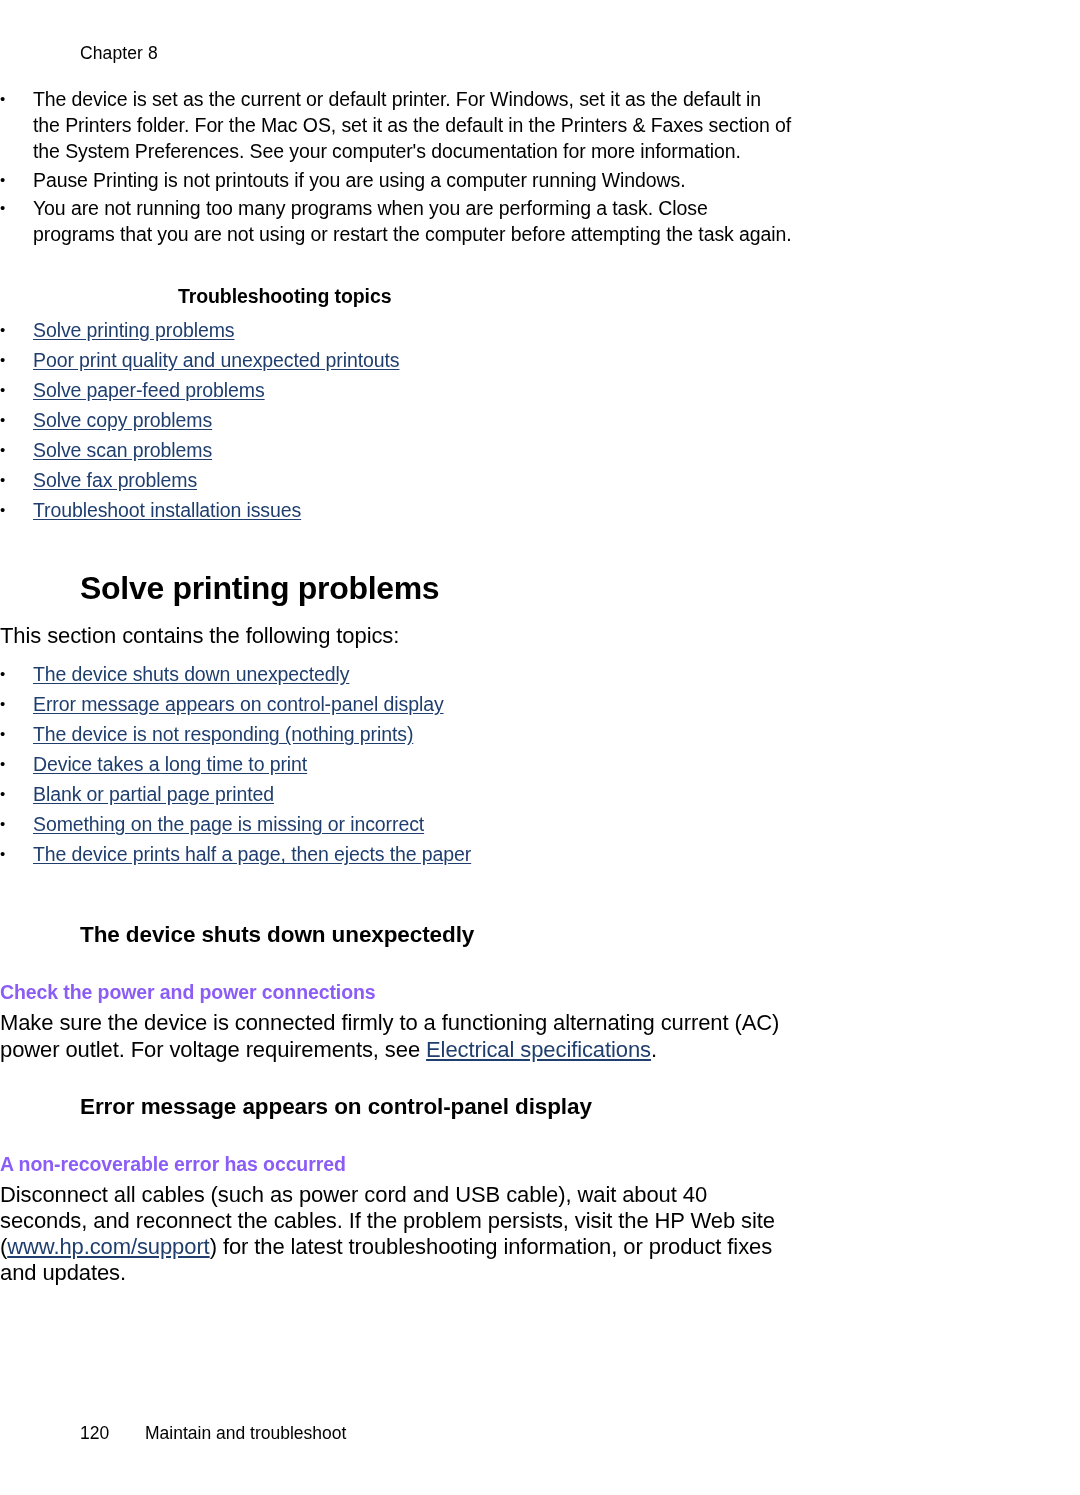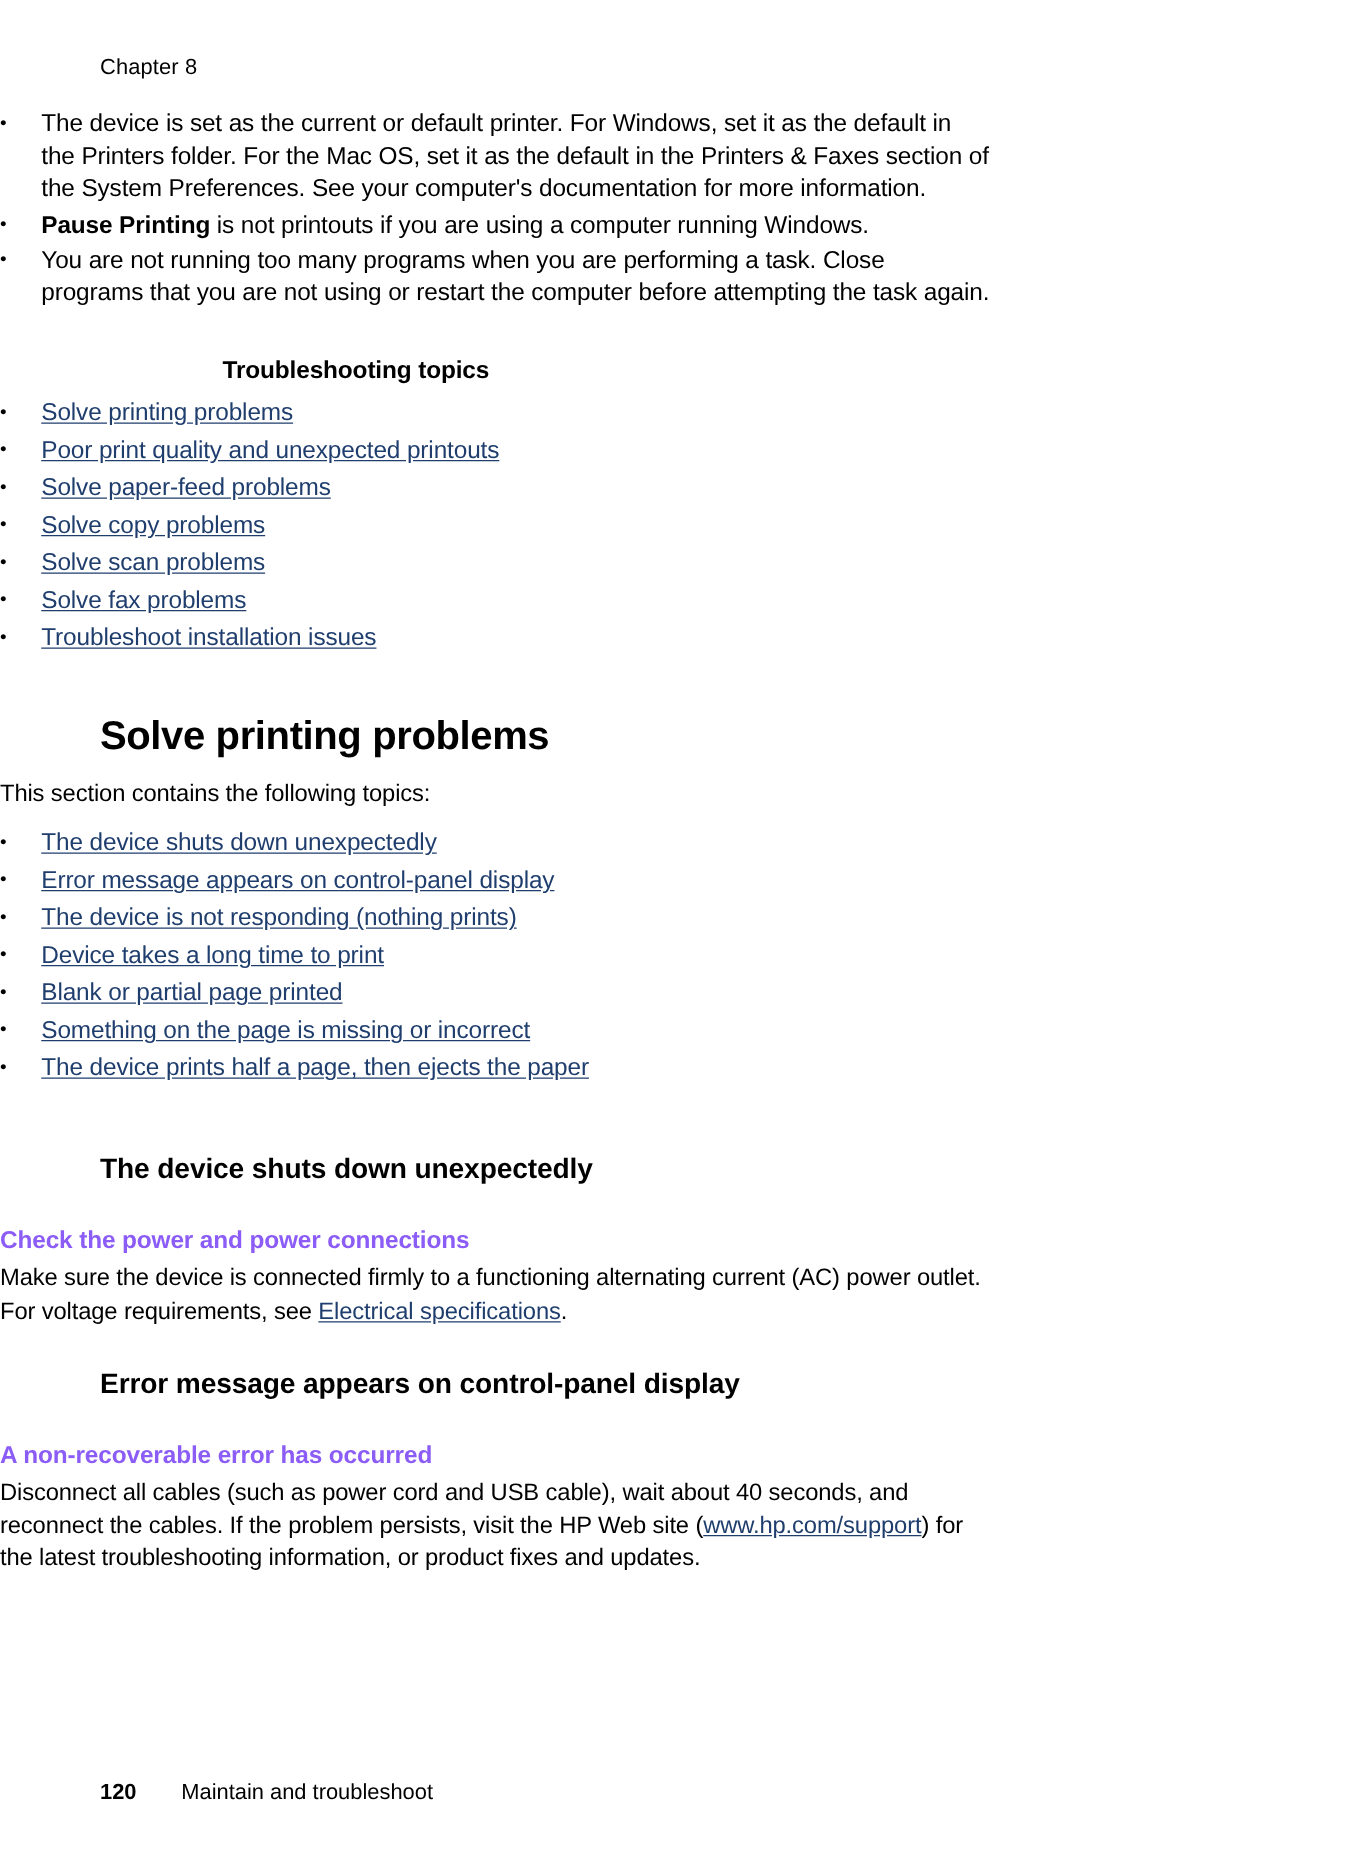--- a/index.html
+++ b/index.html
@@ -68,28 +68,28 @@
   .indent-body {
     margin-left: 178px;
     width: 792px;
   }
   .indent-sub {
     margin-left: 178px;
     width: 792px;
   }
 
   .para {
-    font-size: 19px;
+    font-size: 22px;
     line-height: 26.2px;
     letter-spacing: -0.1px;
     margin: 0;
     text-align: left;
   }
 
-  b, .bold { font-weight: bold; }
+  b, .bold { font-weight: normal; }
 
   
   .lnk {
     color: #1F3E6E;
     text-decoration: underline;
     text-underline-offset: 2px;
     cursor: pointer;
   }
 
   
@@ -146,21 +146,20 @@
     left: 80px;
     top: 1422px;
     width: 920px;
     font-size: 17.5px;
     line-height: 22px;
     color: #000;
   }
   .footer .pgnum {
     display: inline-block;
     width: 65px;
-    font-weight: bold;
   }
 </style>
 </head>
 <body>
 
 <div class="page">
 
   <div class="chapter-header">Chapter 8</div>
 
   <div class="content">

